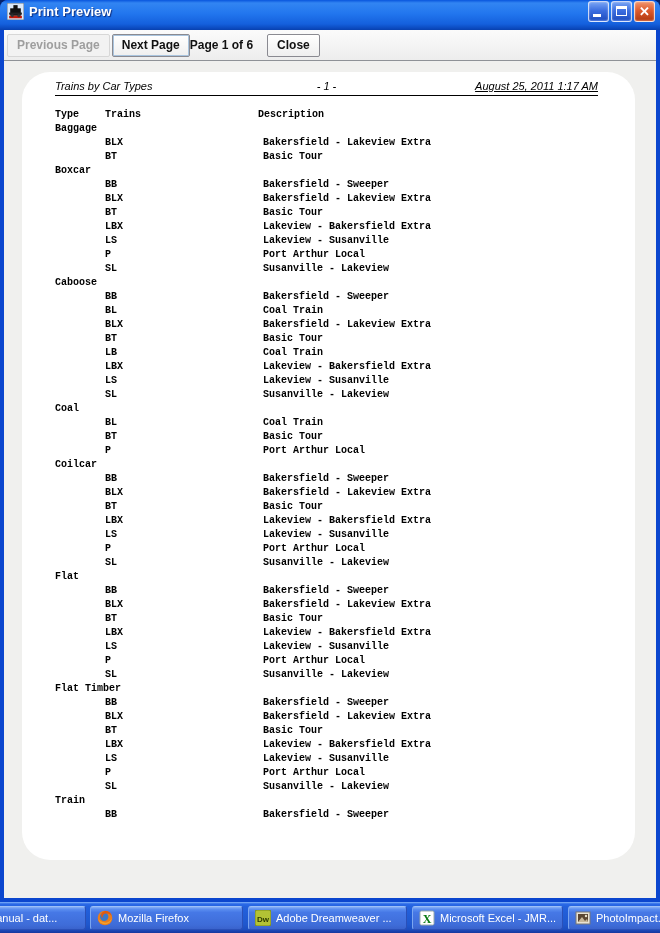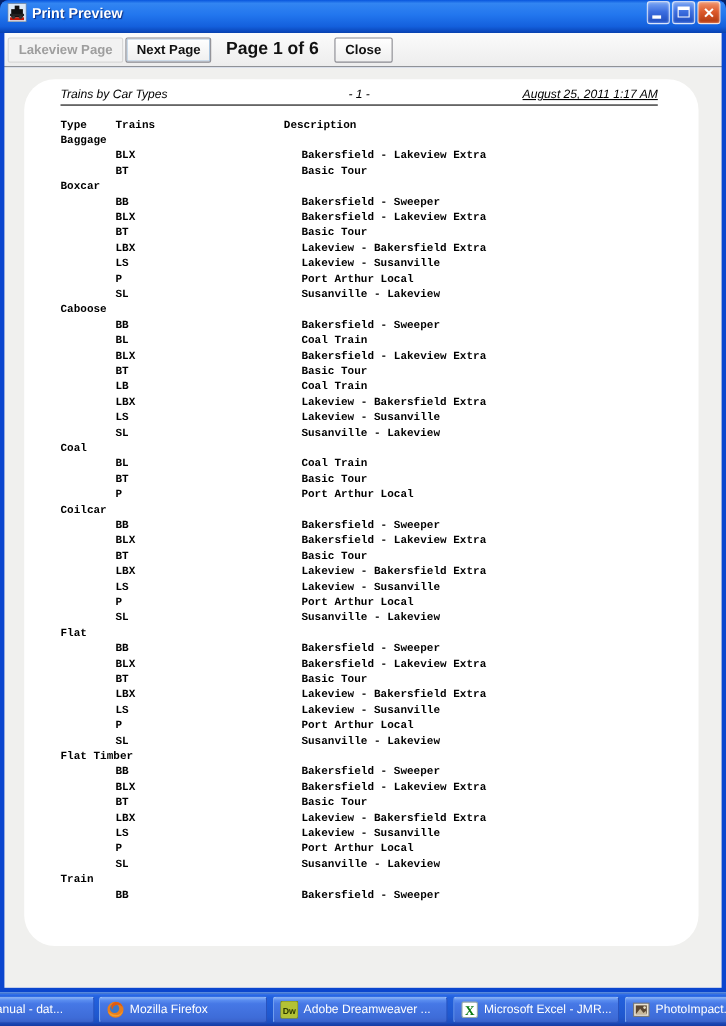--- a/index.html
+++ b/index.html
@@ -36,21 +36,21 @@
              background:linear-gradient(180deg,#fbfbfb,#ededed);
              border-bottom:1px solid #8f9297;
              display:flex; align-items:center; padding-left:3px; }
   .tb-btn { height:23px; padding:0 9px; font-family:"Liberation Sans",sans-serif;
             font-size:12px; font-weight:bold; color:#111;
             background:linear-gradient(180deg,#ffffff,#efefef);
             border:1px solid #8a8a91; border-radius:2px; }
   .tb-btn.disabled { color:#9e9e9e; border-color:#d7d7d7; background:#f2f2f2; }
   .tb-btn.focused { box-shadow:inset 0 0 0 1px #a9c4de; }
   .tb-prev { margin-right:2px; }
-  .tb-page { margin-left:13px; font-size:16px; font-weight:bold; color:#111; }
+  .tb-page { font-size:12px; font-weight:bold; color:#111; }
   .tb-close { margin-left:14px; }
 
   
   .viewport { position:absolute; left:4px; right:4px; top:61px; bottom:4px;
               background:#f0f0ee; overflow:hidden; }
   .page { position:absolute; left:18px; top:11px; width:613px; height:788px; background:#fff;border-radius:28px; }
 
   
   .rep-head { position:absolute; left:33px; top:8px; width:543px; height:13px;
               font-size:11px; font-style:italic; color:#000; }
@@ -59,21 +59,21 @@
   .rh-right { position:absolute; right:0; top:0;text-decoration:underline; }
   .rep-rule { position:absolute; left:33px; top:23px; width:543px; height:0;
               border-top:1px solid #000; }
 
   
   .rep-table { position:absolute; left:0; top:36px; width:100%;
                font-family:"Liberation Mono", monospace; font-size:10px;
                font-weight:bold; color:#000; }
   .rline { position:relative; height:14px; }
   .rline span { position:absolute; top:1px; white-space:pre; }
-  .c1 { left:33px; }  .c2 { left:83px; }  .c3 { left:252px; }  .c3h { left:236px; }
+  .c1 { left:33px; }  .c2 { left:83px; }  .c3 { left:241px; }  .c3h { left:236px; }
 
   
   .taskbar { position:absolute; left:0; bottom:0; width:660px; height:31px;
              background:linear-gradient(180deg,#4a83ee 0%, #2968e6 5%, #2361de 12%, #1f57cd 72%, #1c4ec0 88%, #16389e 100%);
              border-top:1px solid #6ba1f5; overflow:hidden; }
   .task-btn { position:absolute; top:3px; height:24px; border-radius:3px;
               background:linear-gradient(180deg,#87b0f5 0%, #5b8ef0 10%, #4678e6 25%, #3e6cd8 82%, #3a63cc 100%);
               border:1px solid #2a50b8; border-top-color:#9cc0f8; border-left-color:#7ba6f0;
               display:flex; align-items:center; gap:5px; padding:0 6px;
               color:#fff; font-size:11px; white-space:nowrap; overflow:hidden; }
@@ -102,21 +102,21 @@
       <span class="wbtn">
           <span class="glyph-max"></span>
         </span>
       <span class="wbtn close">
           <span class="glyph-x">✕</span>
         </span>
     </span>
   </div>
 
   <div class="toolbar">
-    <button class="tb-btn disabled tb-prev">Lakeview Page</button>
+    <button class="tb-btn disabled tb-prev">Previous Page</button>
     <button class="tb-btn focused">Next Page</button>
     <span class="tb-page">Page 1 of 6</span>
     <button class="tb-btn tb-close">Close</button>
   </div>
 
   <div class="viewport">
     <div class="page">
       <div class="rep-head">
         <span class="rh-left">Trains by Car Types</span>
         <span class="rh-center">- 1 -</span>

